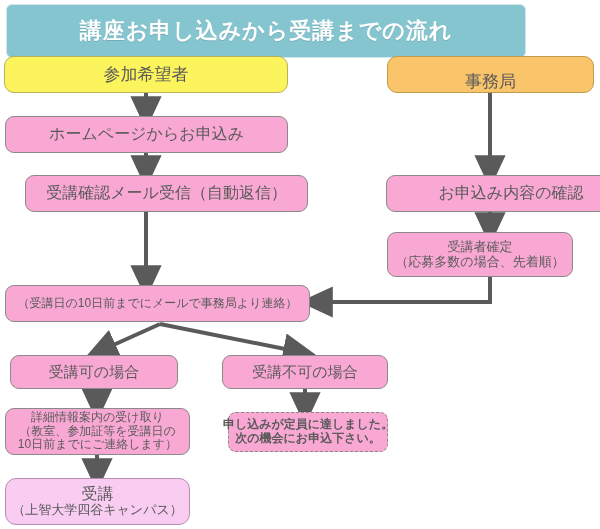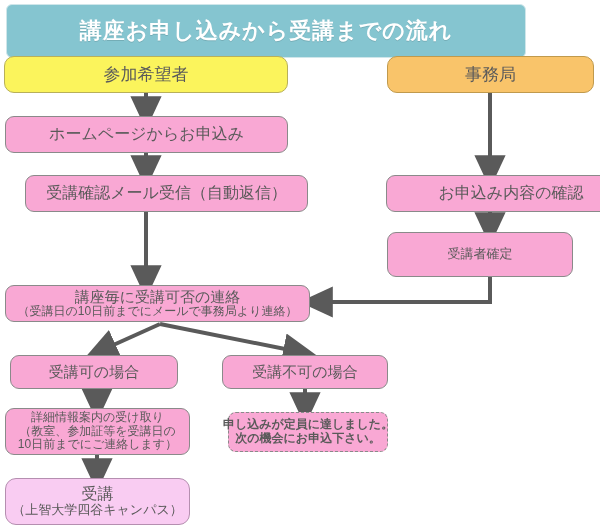--- a/index.html
+++ b/index.html
@@ -32,21 +32,21 @@
 
   
   .lane-yellow{
     left:4px;top:56px;width:284px;height:37px;
     background:#fbf45c;border:1px solid #b8b05a;border-radius:10px;
     font-size:17px;color:#5a5a5a;
   }
   .lane-orange{
     left:387px;top:56px;width:207px;height:37px;
     background:#f9c46a;border:1px solid #c09a4d;border-radius:10px;
-    font-size:17px;color:#5a5a5a;
+    font-size:17px;color:#5a5a5a;justify-content:flex-end;
   }
 
   .n-apply   {left:5px;  top:116px; width:283px;height:37px;font-size:16px;}
   .n-mail    {left:5px;  top:175px; width:283px;height:37px;font-size:16px;margin-left:20px;}
   .n-confirm {left:386px;top:175px; width:250px;height:37px;font-size:16px;}
   .n-fix     {left:387px;top:232px; width:186px;height:45px;font-size:13px;}
   .n-notice  {left:5px;  top:285px; width:305px;height:37px;}
   .n-notice .ln:first-child{font-size:15px;}
   .n-notice .ln:last-child{font-size:12px;}
   .n-ok      {left:10px; top:355px; width:168px;height:34px;font-size:15px;}
@@ -113,24 +113,24 @@
   <div class="node n-mail">
     <span class="ln">受講確認メール受信（自動返信）</span>
   </div>
 
   <div class="node n-confirm">
     <span class="ln">お申込み内容の確認</span>
   </div>
 
   <div class="node n-fix">
     <span class="ln">受講者確定</span>
+    <span class="ln">（応募多数の場合、先着順）</span>
   </div>
 
   <div class="node n-notice">
-    <span class="ln">講座毎に受講可否の連絡</span>
     <span class="ln">（受講日の10日前までにメールで事務局より連絡）</span>
   </div>
 
   <div class="node n-ok">
     <span class="ln">受講可の場合</span>
   </div>
 
   <div class="node n-ng">
     <span class="ln">受講不可の場合</span>
   </div>

